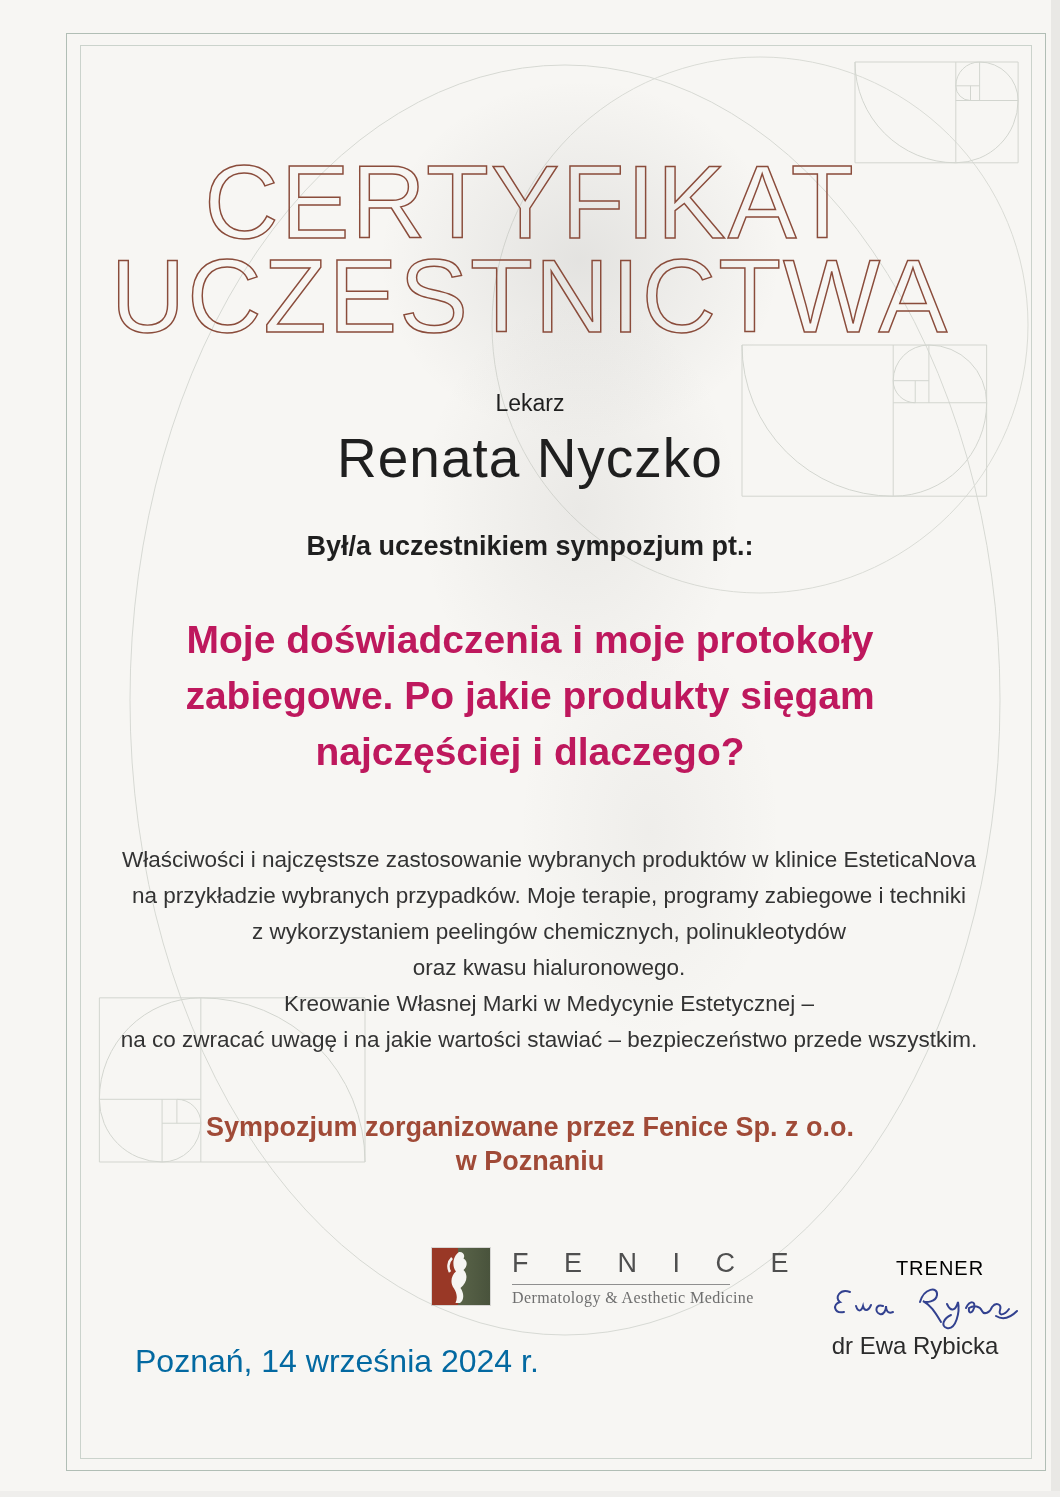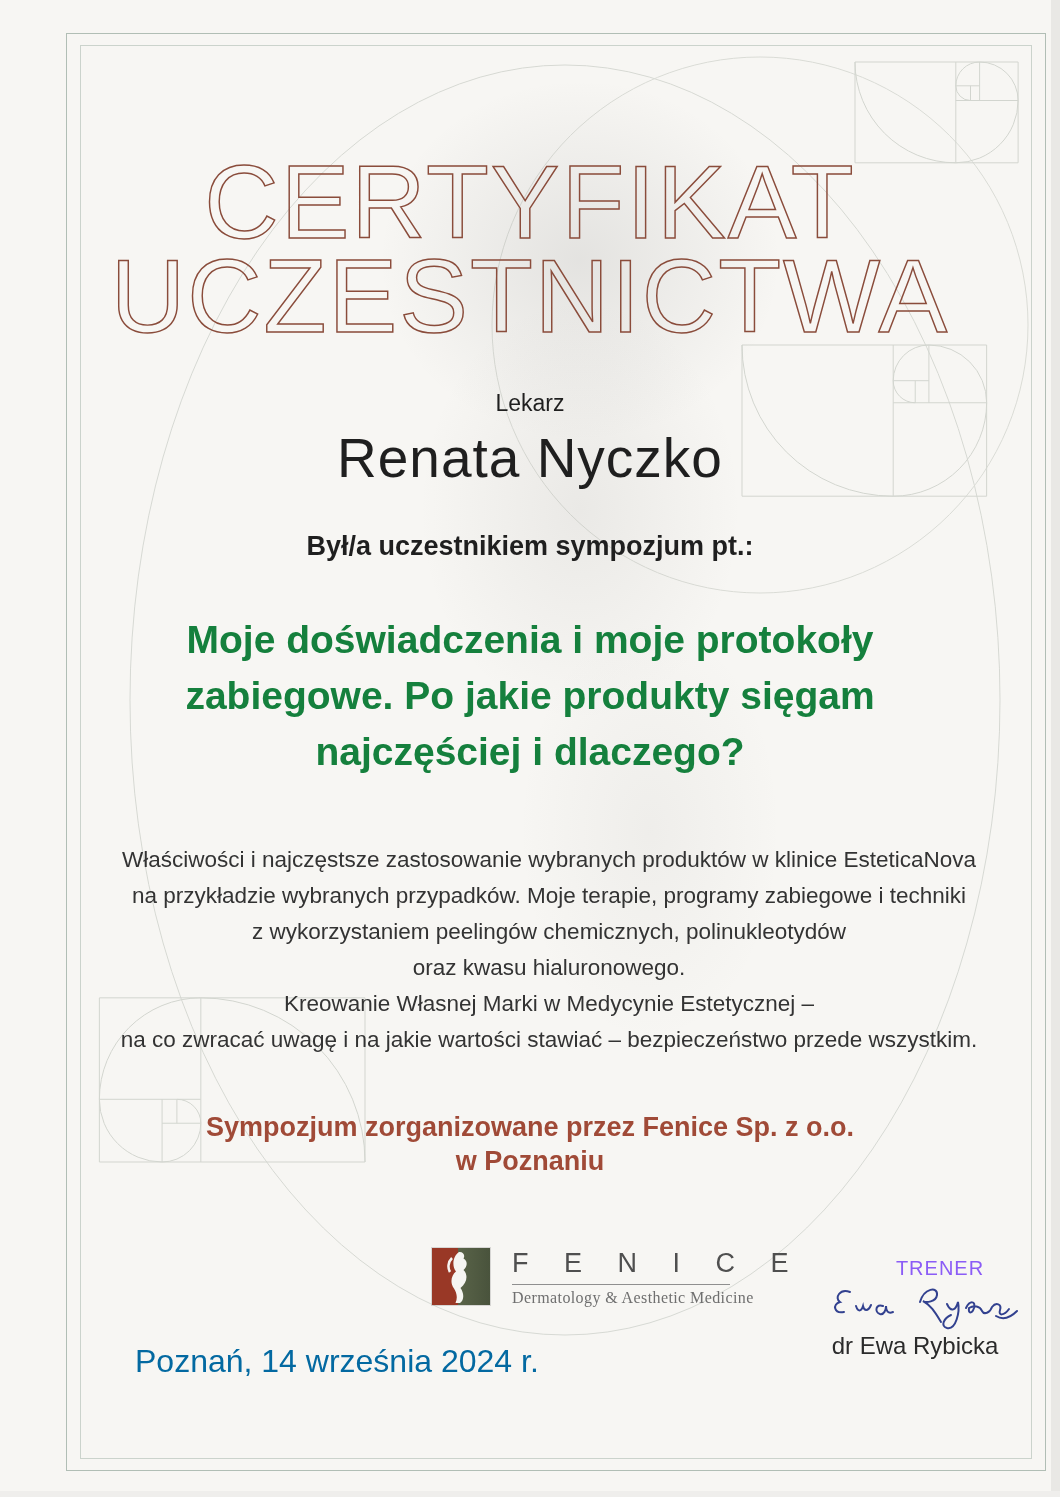--- a/index.html
+++ b/index.html
@@ -40,37 +40,37 @@
     -webkit-text-stroke:1.45px #8a4c3b;
   }
   @supports not (-webkit-text-stroke: 1px black){
     .title{color:#8a4c3b;}
   }
 
   .role-line{top:390px;font-size:23px;color:#1f1f1f;}
   .name-line{top:426px;font-size:55px;font-weight:500;color:#1f1f1f;letter-spacing:1px;}
   .participation-line{top:531px;font-size:27px;font-weight:600;color:#1f1f1f;}
 
-  .symposium-title{top:612px;font-size:39px;font-weight:700;color:#15803d;line-height:56px;}
+  .symposium-title{top:612px;font-size:39px;font-weight:700;color:#be185d;line-height:56px;}
 
   .description{top:842px;font-size:22.5px;color:#333333;line-height:36px;padding-left:19px;}
 
   .organizer{top:1110px;font-size:27px;font-weight:700;color:#a04a37;line-height:34px;}
 
   
   .logo{position:absolute;left:432px;top:1248px;display:flex;align-items:flex-start;}
   .logo-mark{position:relative;width:58px;height:57px;background:linear-gradient(90deg,#993826 0%,#993826 44%,#5a6449 44%,#49533c 100%);box-shadow:0 0 0 1px rgba(120,120,120,.25);}
   .logo-mark svg{position:absolute;left:0;top:0;}
   .logo-text{margin-left:22px;}
   .logo-word{font-size:27px;letter-spacing:14px;color:#4f4f4f;font-weight:400;white-space:nowrap;}
   .logo-rule{width:218px;height:1px;background:#8f8f8f;margin:5px 0 4px 0;}
   .logo-sub{font-family:"Liberation Serif", serif;font-size:16px;color:#6f6f6f;letter-spacing:.4px;white-space:nowrap;}
 
   
-  .trainer-label{position:absolute;left:855px;top:1257px;width:170px;text-align:center;font-size:20px;letter-spacing:1px;color:#8b5cf6;}
+  .trainer-label{position:absolute;left:855px;top:1257px;width:170px;text-align:center;font-size:20px;letter-spacing:1px;color:#000000;}
   .signature{position:absolute;left:828px;top:1278px;}
   .trainer-name{position:absolute;left:800px;top:1332px;width:230px;text-align:center;font-size:24px;color:#2b2b2b;}
 
   .date-place{position:absolute;left:135px;top:1343px;font-size:32px;color:#0369a1;}
 </style>
 </head>
 <body>
 
 <div class="page">
 

